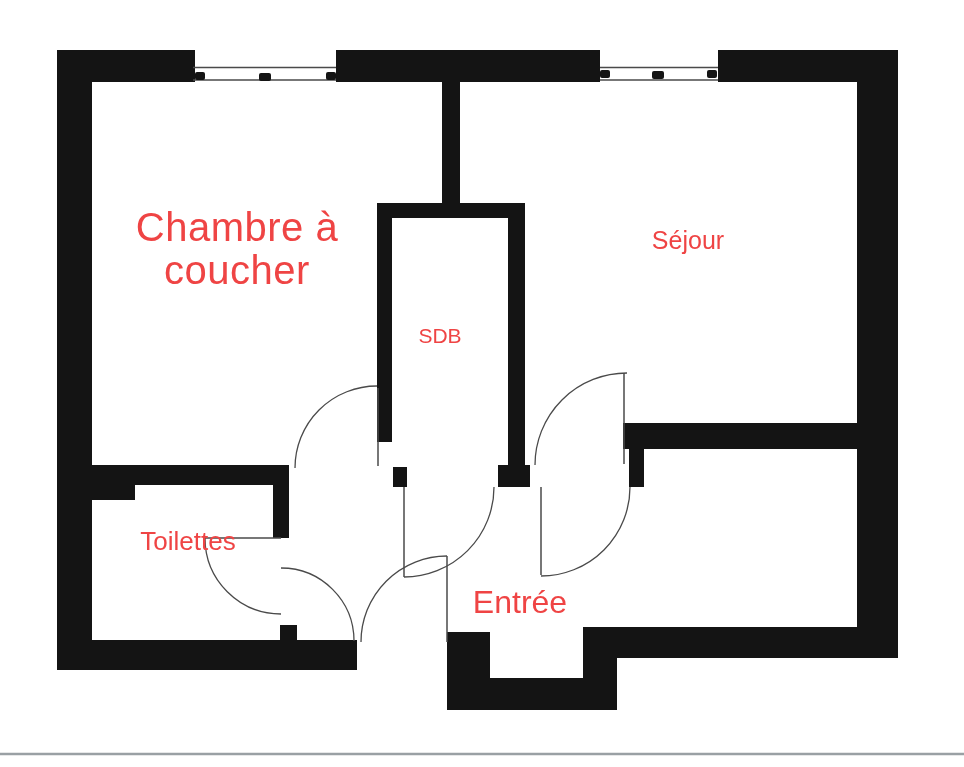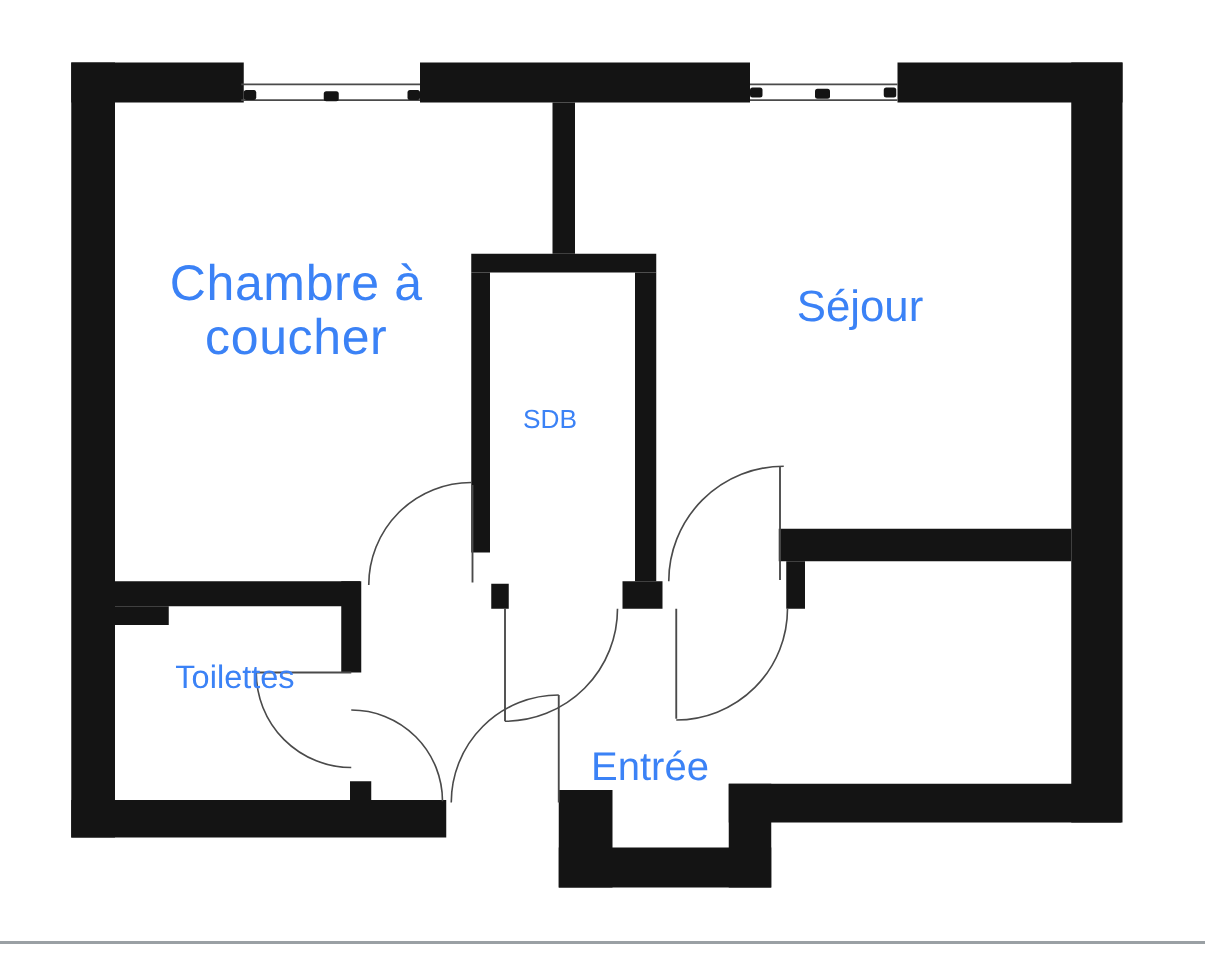--- a/index.html
+++ b/index.html
@@ -3,29 +3,29 @@
 <meta charset="utf-8">
 <style>
   html,body{margin:0;padding:0;}
   body{
     width:964px;height:767px;position:relative;overflow:hidden;
     background:#ffffff;
     font-family:"Liberation Sans", sans-serif;
   }
   .plan-svg{position:absolute;left:0;top:0;width:964px;height:767px;}
   .room-label{
-    position:absolute;text-align:center;color:#3b82f6;
+    position:absolute;text-align:center;color:#ef4444;
     font-family:"Liberation Sans", sans-serif;
     white-space:pre-line;
   }
   .room-label.bedroom {left:95px; top:206px; width:284px; font-size:40px; line-height:1.07; letter-spacing:.5px;}
-  .room-label.living  {left:608px;top:226px; width:160px; font-size:35px;}
+  .room-label.living  {left:608px;top:226px; width:160px; font-size:25px;}
   .room-label.bathroom{left:390px;top:324px; width:100px; font-size:21px;}
   .room-label.toilet  {left:88px; top:526px; width:200px; font-size:26px;}
-  .room-label.entry   {left:450px;top:584px; width:140px; font-size:32px;margin-top:11px;}
+  .room-label.entry   {left:450px;top:584px; width:140px; font-size:32px;}
 </style>
 </head>
 <body>
 
 <svg class="plan-svg" viewBox="0 0 964 767" xmlns="http://www.w3.org/2000/svg">
     <rect x="57" y="50" width="138" height="32" fill="#141414"></rect>
     <rect x="336" y="50" width="264" height="32" fill="#141414"></rect>
     <rect x="718" y="50" width="180" height="32" fill="#141414"></rect>
     <rect x="57" y="50" width="35" height="620" fill="#141414"></rect>
     <rect x="857" y="50" width="41" height="608" fill="#141414"></rect>

